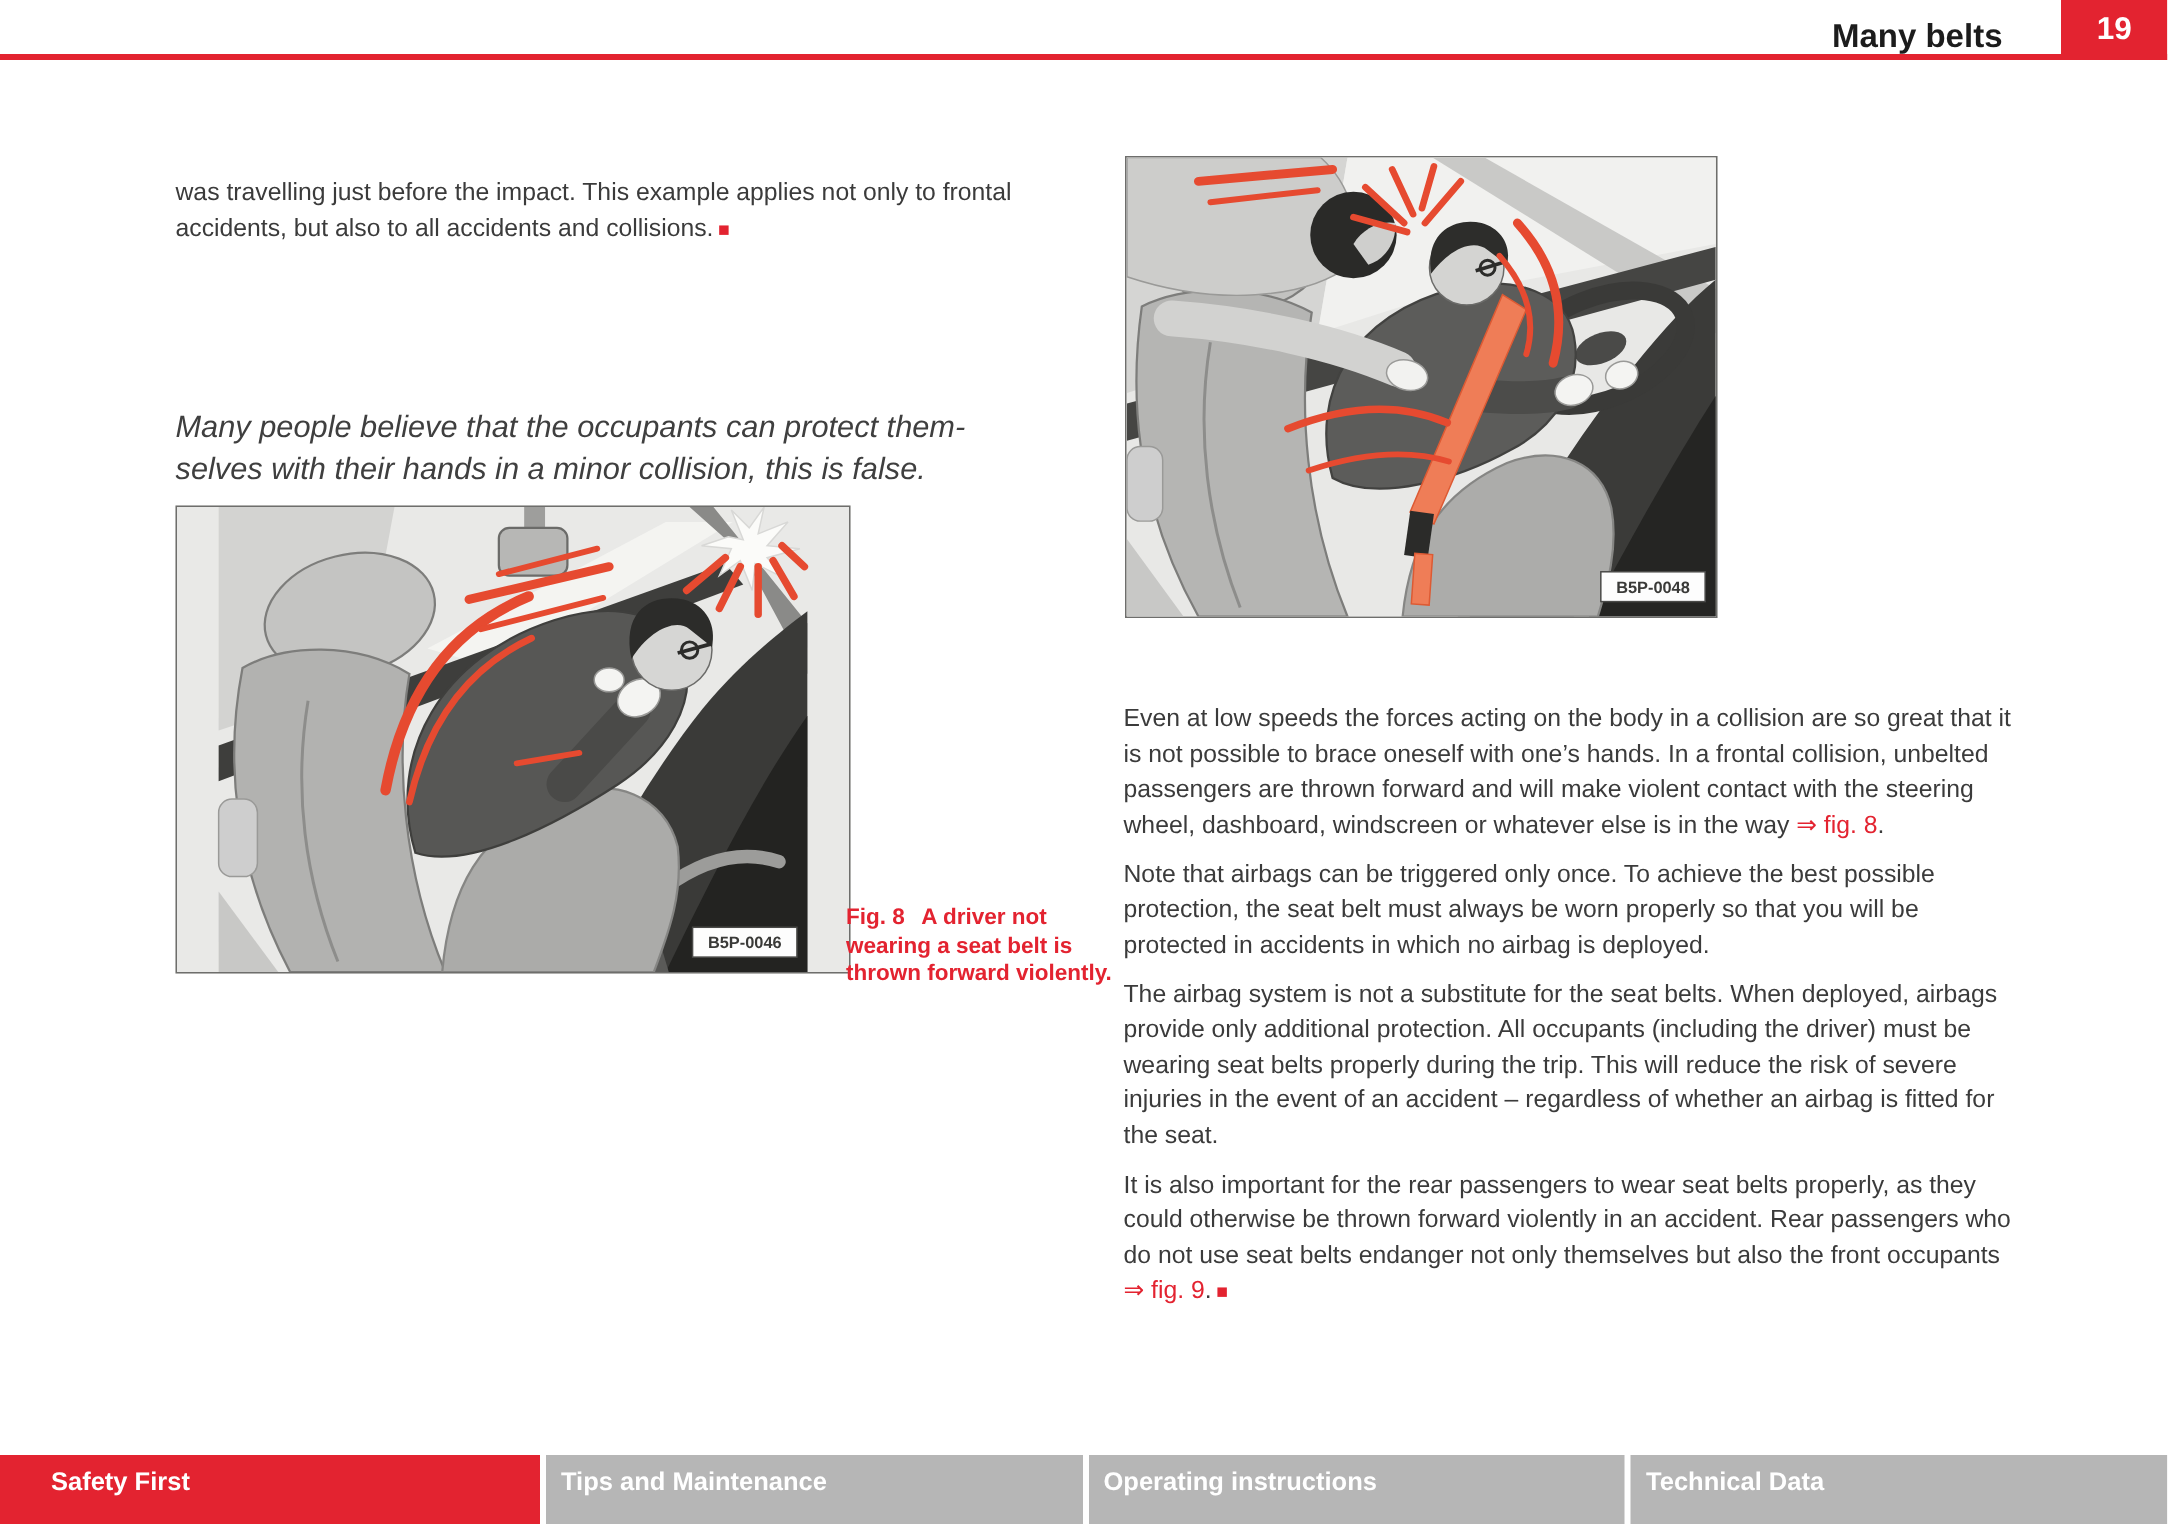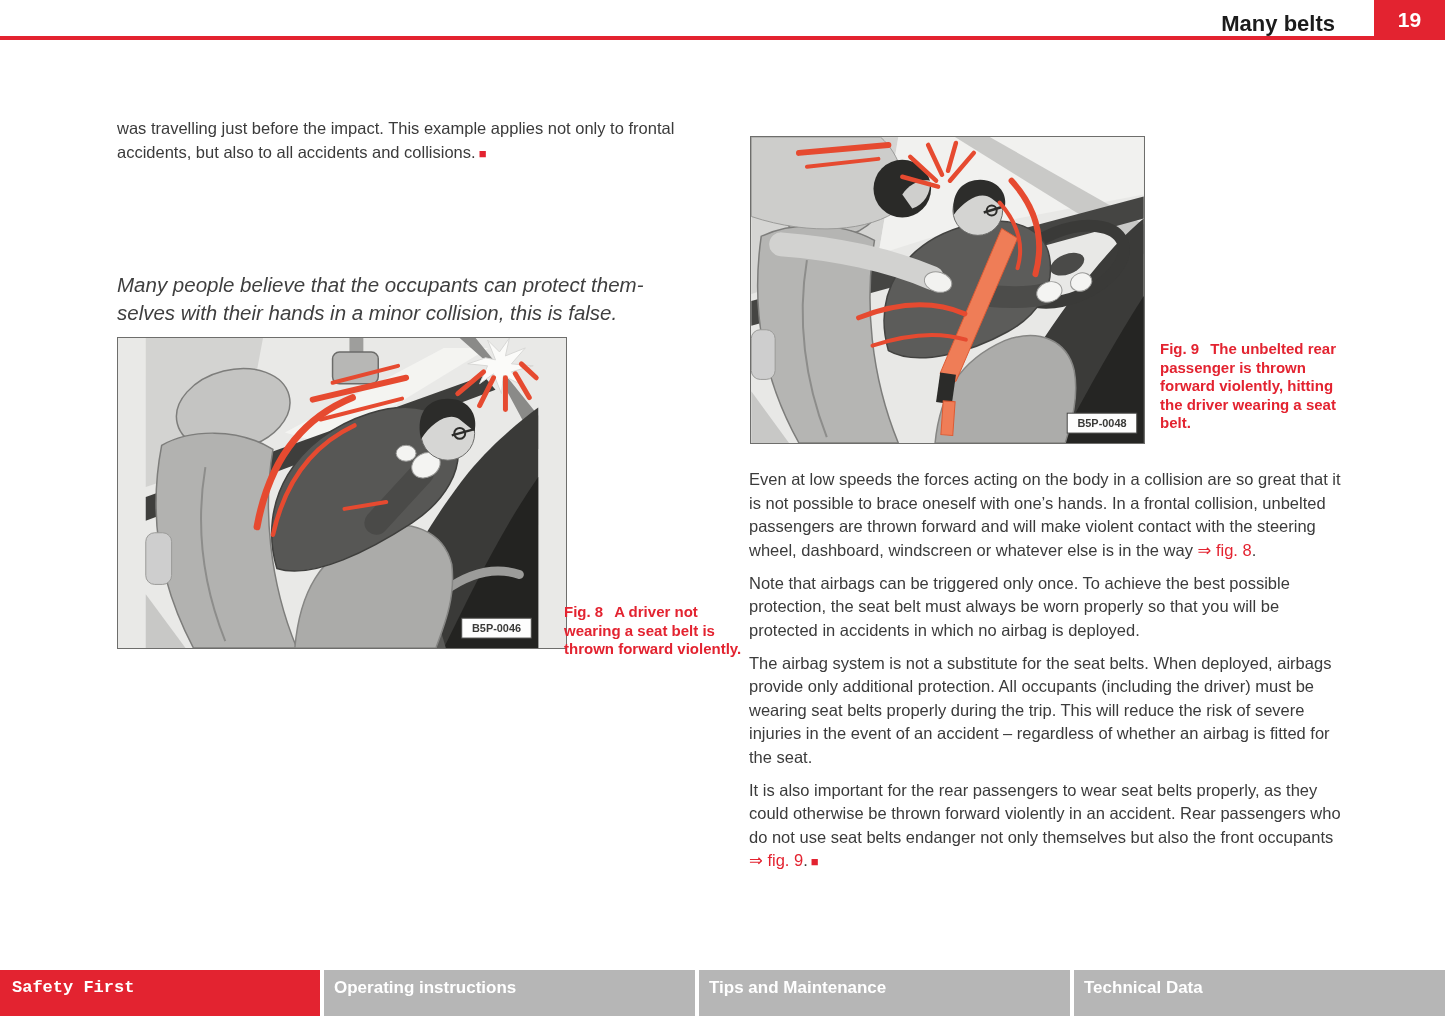--- a/index.html
+++ b/index.html
@@ -23,38 +23,38 @@
   .sq{color:var(--red);font-size:13px;margin-left:3px;}
   #section-heading{position:absolute;left:117px;top:226px;width:584px;margin:0;
                    font-size:20px;line-height:22px;font-weight:bold;color:var(--red);
                    padding-bottom:7px;border-bottom:2px solid var(--red);}
   #lead{position:absolute;left:117px;top:271px;width:630px;margin:0;
         font-size:20.5px;line-height:28px;font-style:italic;color:#3f3f3f;}
 
   
   .figure{position:absolute;border:1px solid #6e6e6c;box-sizing:border-box;background:#e9e9e7;}
   #fig8{left:117px;top:337px;width:450px;height:312px;}
-  #fig9{left:750px;top:136px;width:395px;height:308px;}
+  #fig9{left:750px;top:104px;width:395px;height:308px;}
   .figure svg{display:block;width:100%;height:100%;}
   .fig-caption{position:absolute;color:var(--red);font-weight:bold;font-size:15px;line-height:18.5px;}
   #fig8-caption{left:528px;top:603px;width:185px;margin-left:36px;}
   #fig9-caption{left:1160px;top:340px;width:180px;}
   .fig-label{margin-right:11px;}
 
   
   #right-col{position:absolute;left:749px;top:468px;width:595px;}
   #right-col p{margin:0 0 9.5px 0;}
   .figref{color:var(--red);text-decoration:none;cursor:pointer;}
 
   
   .footer{position:absolute;left:0;top:970px;width:1445px;height:46px;display:flex;}
   .tab{height:46px;box-sizing:border-box;color:#ffffff;font-weight:bold;font-size:17px;
        padding-top:8px;cursor:pointer;}
   .tab + .tab{margin-left:4px;}
-  .tab-0{width:320px;padding-left:12px;background:var(--red);font-family:Liberation Mono, monospace;}
+  .tab-0{width:360px;padding-left:34px;background:var(--red);}
   .tab-1,.tab-2,.tab-3{flex:1;padding-left:10px;background:var(--tab-gray);}
 </style>
 </head>
 <body>
 
 <div class="page">
 
   <div class="header-title">Many belts</div>
   <div class="page-badge">19</div>
   <div class="header-rule"></div>
@@ -191,29 +191,28 @@
         <line x1="186" y1="44" x2="160" y2="20"></line>
         <line x1="200" y1="44" x2="224" y2="16"></line>
         <line x1="188" y1="50" x2="152" y2="40"></line>
       </g>
       <g>
         <rect x="318" y="278" width="70" height="20" fill="#fdfdfd" stroke="#4a4a48"></rect>
         <text x="353" y="292" text-anchor="middle" font-family="Liberation Sans, sans-serif" font-size="11" font-weight="bold" fill="#3a3a38">B5P-0048</text>
       </g>
     </svg>
   </div>
-  <div id="fig9-caption" class="fig-caption"><span class="fig-label">Fig. 9</span><span>The unbelted rear passenger is thrown forward violently, hitting the driver wearing a seat belt.</span></div>
 
   <div id="right-col" class="bodytext">
     <p><span>Even at low speeds the forces acting on the body in a collision are so great that it is not possible to brace oneself with one’s hands. In a frontal collision, unbelted passengers are thrown forward and will make violent contact with the steering wheel, dashboard, windscreen or whatever else is in the way</span> <a class="figref">⇒ fig. 8</a><span>.</span></p>
     <p>Note that airbags can be triggered only once. To achieve the best possible protection, the seat belt must always be worn properly so that you will be protected in accidents in which no airbag is deployed.</p>
     <p>The airbag system is not a substitute for the seat belts. When deployed, airbags provide only additional protection. All occupants (including the driver) must be wearing seat belts properly during the trip. This will reduce the risk of severe injuries in the event of an accident – regardless of whether an airbag is fitted for the seat.</p>
     <p><span>It is also important for the rear passengers to wear seat belts properly, as they could otherwise be thrown forward violently in an accident. Rear passengers who do not use seat belts endanger not only themselves but also the front occupants</span> <a class="figref">⇒ fig. 9</a><span>.</span><span class="sq">■</span></p>
   </div>
 
   <div class="footer">
     <div class="tab tab-0">Safety First</div>
+    <div class="tab tab-2">Tips and Maintenance</div>
     <div class="tab tab-1">Operating instructions</div>
-    <div class="tab tab-2">Tips and Maintenance</div>
     <div class="tab tab-3">Technical Data</div>
   </div>
 
 </div>
 
 </body></html>

